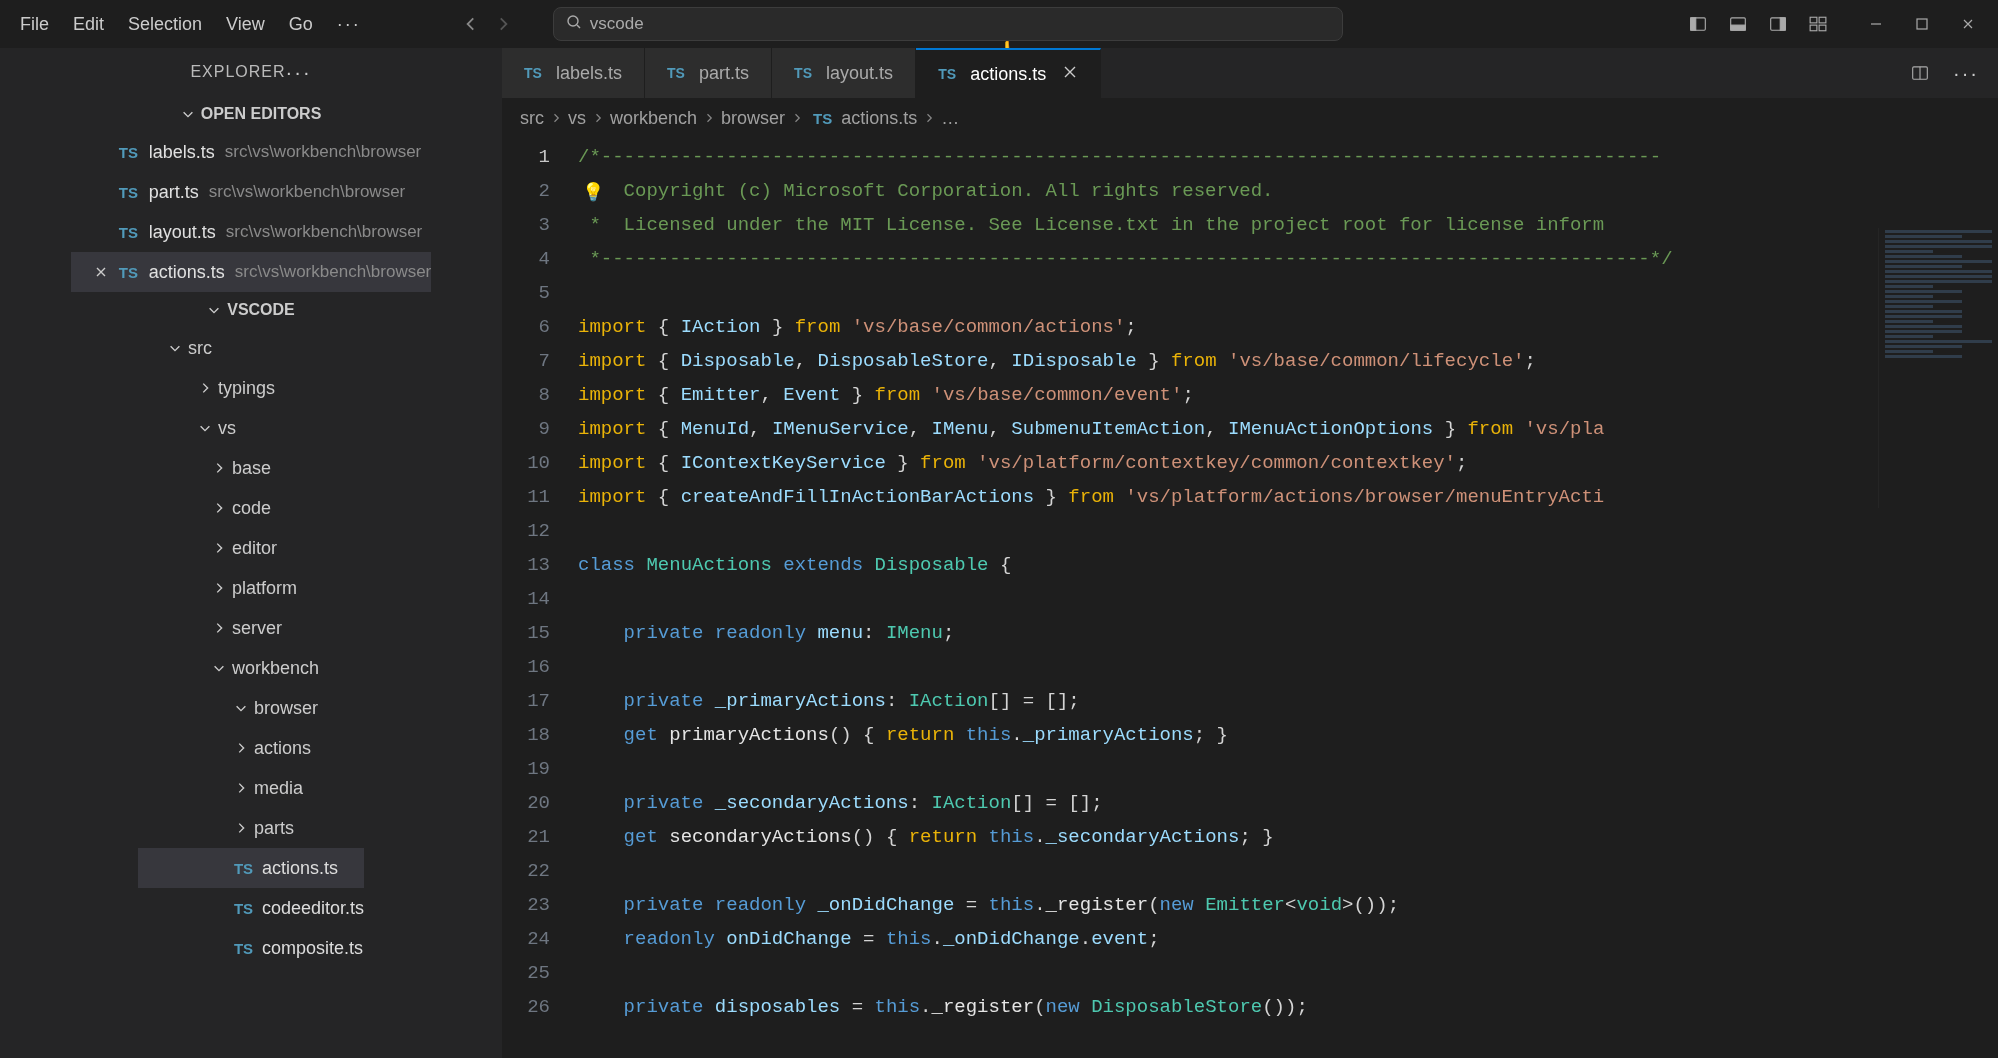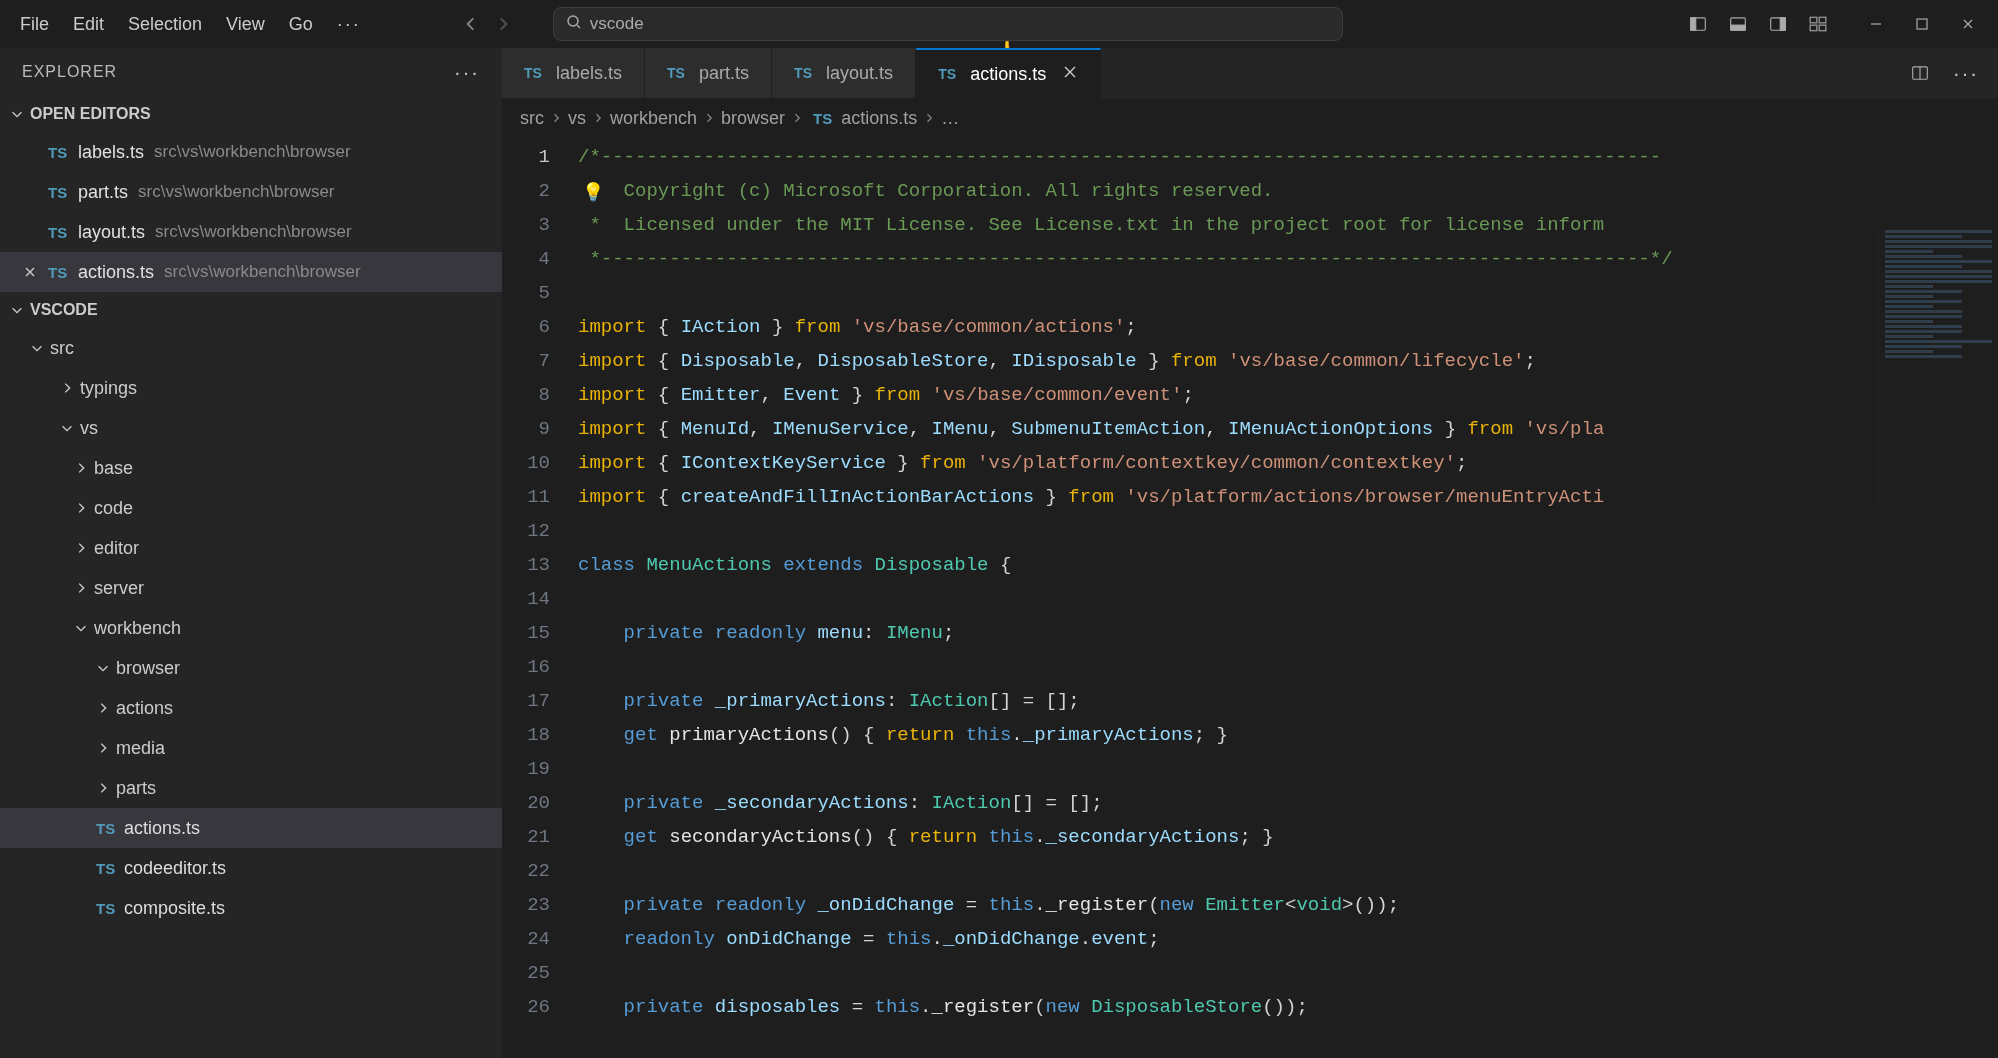--- a/index.html
+++ b/index.html
@@ -72,20 +72,21 @@
 .main {
   display: flex;
   height: calc(100% - 48px);
 }
 .sidebar {
   width: 502px;
   background: #252526;
   display: flex;
   flex-direction: column;
   overflow: hidden;
+  align-items: center;
 }
 .sidebar-title {
   height: 48px;
   display: flex;
   align-items: center;
   padding: 0 22px;
   font-size: 16px;
   color: #bbbbbb;
   letter-spacing: 1px;
 }
@@ -450,20 +451,28 @@
           </span>
           <span class="name">code</span>
         </div>
         <div class="tree-row indent-2 folder">
           <span class="chev">
             <svg width="14" height="14" viewBox="0 0 16 16">
               <path d="M6 3l5 5-5 5" stroke="#ccc" fill="none" stroke-width="1.6"></path>
             </svg>
           </span>
           <span class="name">editor</span>
+        </div>
+        <div class="tree-row indent-2 folder">
+          <span class="chev">
+            <svg width="14" height="14" viewBox="0 0 16 16">
+              <path d="M6 3l5 5-5 5" stroke="#ccc" fill="none" stroke-width="1.6"></path>
+            </svg>
+          </span>
+          <span class="name">platform</span>
         </div>
         <div class="tree-row indent-2 folder">
           <span class="chev">
             <svg width="14" height="14" viewBox="0 0 16 16">
               <path d="M6 3l5 5-5 5" stroke="#ccc" fill="none" stroke-width="1.6"></path>
             </svg>
           </span>
           <span class="name">server</span>
         </div>
         <div class="tree-row indent-2 folder">

